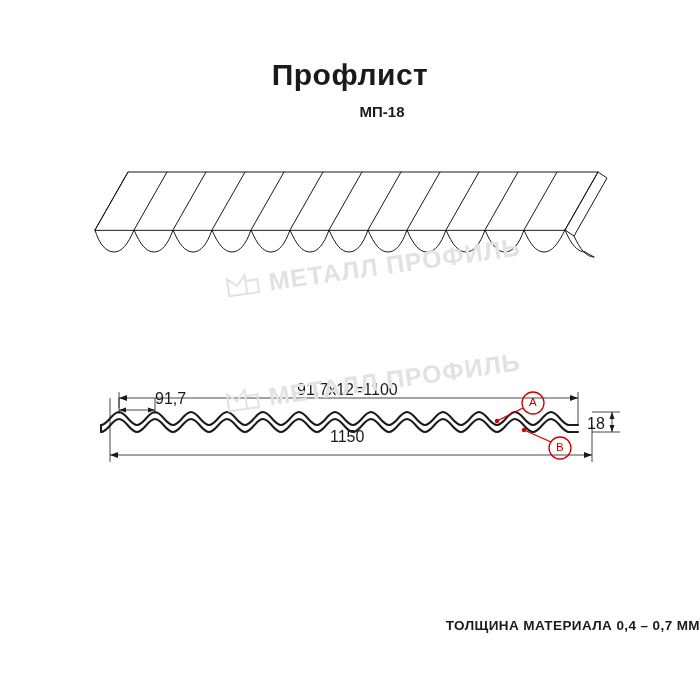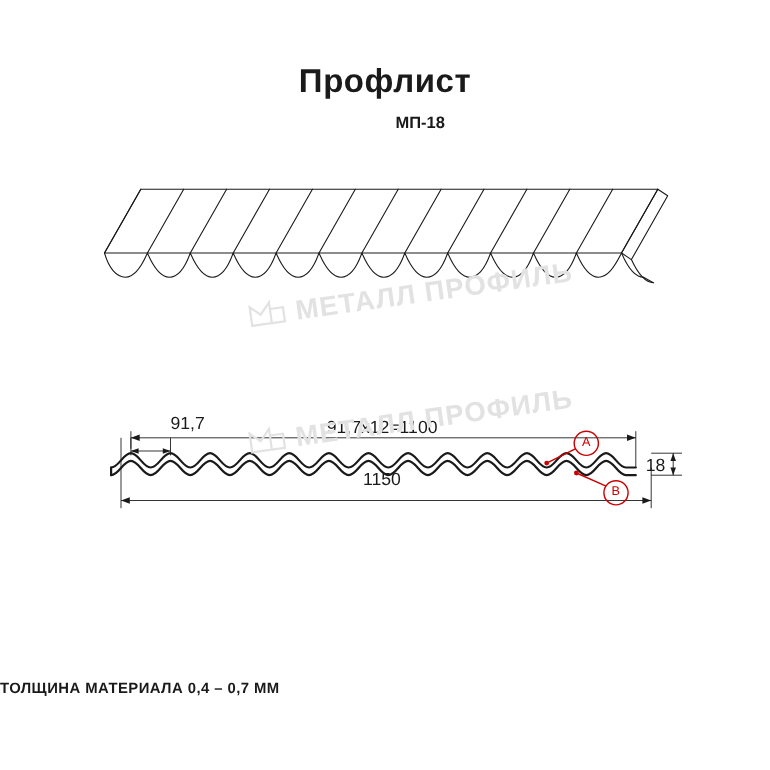--- a/index.html
+++ b/index.html
@@ -38,21 +38,21 @@
     text-align: center;
     font-size: 15px;
     font-weight: bold;
     padding-left: 32px;
   }
   .footer-note {
     position: absolute;
     top: 618px;
     left: 0;
     width: 700px;
-    text-align: left;
+    text-align: right;
     font-size: 13.5px;
     font-weight: bold;
     letter-spacing: 0.4px;
   }
   .svg-layer {
     position: absolute;
     top: 0;
     left: 0;
   }
   .wm {
@@ -236,21 +236,21 @@
       <path d="M523 408 L497 421" stroke="#cc0000" stroke-width="1.3" fill="none"></path>
       <circle cx="497" cy="421" r="2.2" fill="#cc0000" stroke="none"></circle>
     </g>
     <g>
       <circle cx="560" cy="448" r="11" fill="none" stroke="#cc0000" stroke-width="1.3"></circle>
       <path d="M551 442 L524 430" stroke="#cc0000" stroke-width="1.3" fill="none"></path>
       <circle cx="524" cy="430" r="2.2" fill="#cc0000" stroke="none"></circle>
     </g>
   </svg>
 
-  <div class="dim-label" style="left:155px; top:377px;">91,7</div>
+  <div class="dim-label" style="left:155px; top:390px;">91,7</div>
   <div class="dim-label" style="left:297px; top:381px;">91,7х12=1100</div>
   <div class="dim-label" style="left:330px; top:428px;">1150</div>
   <div class="dim-label" style="left:587px; top:415px;">18</div>
 
   <div class="callout-label" style="left:529px; top:396px;">A</div>
   <div class="callout-label" style="left:556px; top:441px;">B</div>
 
   <div class="wm wm1">
     <span class="wm-mark">
       <svg width="36" height="26" viewBox="0 0 36 26" fill="none" stroke="#e2e2e2" stroke-width="2">

